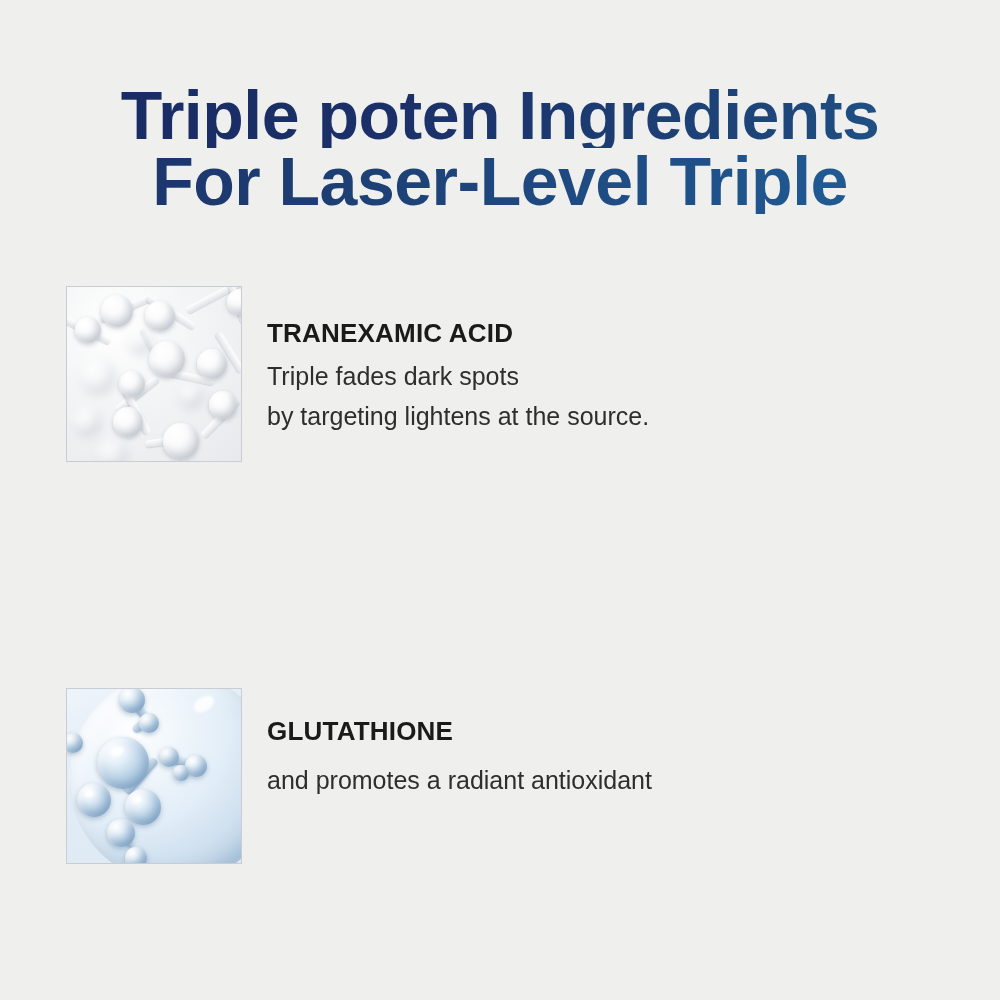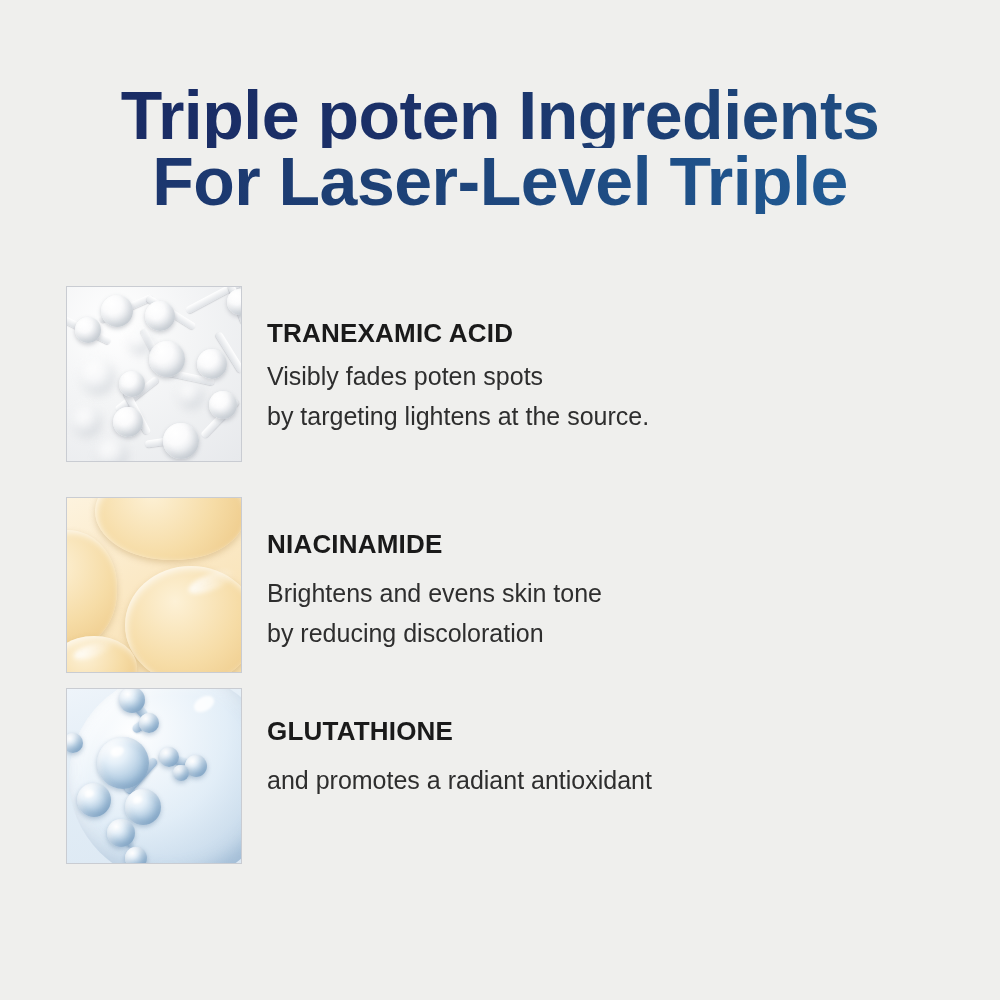--- a/index.html
+++ b/index.html
@@ -232,43 +232,25 @@
 
         <div class="atom blur" style="left:14px;  top:72px;  width:34px; height:34px;"></div>
         <div class="atom blur" style="left:6px;   top:120px; width:28px; height:28px;"></div>
         <div class="atom blur" style="left:62px;  top:44px;  width:22px; height:22px;"></div>
         <div class="atom blur" style="left:112px; top:96px;  width:24px; height:24px;"></div>
         <div class="atom blur" style="left:30px;  top:152px; width:30px; height:30px;"></div>
       </div>
     </div>
     <div class="text-col">
       <p class="ing-name">TRANEXAMIC ACID</p>
-      <p class="ing-desc">Visibly fades poten spots</p>
+      <p class="ing-desc">Triple fades dark spots</p>
       <p class="ing-desc">by targeting lightens at the source.</p>
     </div>
   </div>
 
-  <div class="row row-2">
-    <div class="thumb">
-      <div class="serum">
-        <div class="drop" style="left:28px;  top:-34px; width:150px; height:96px; border-radius:50% 50% 48% 52%;"></div>
-        <div class="drop" style="left:-54px; top:32px;  width:104px; height:120px; border-radius:52% 48% 50% 50%;"></div>
-        <div class="drop" style="left:58px;  top:68px;  width:132px; height:118px;"></div>
-        <div class="drop" style="left:-16px; top:138px; width:86px;  height:62px;"></div>
-        <div class="sheen" style="left:120px; top:76px;  width:48px; height:16px; transform:rotate(-22deg);"></div>
-        <div class="sheen" style="left:6px;   top:146px; width:40px; height:13px; transform:rotate(-18deg);"></div>
-
-      </div>
-    </div>
-    <div class="text-col">
-      <p class="ing-name">NIACINAMIDE</p>
-      <p class="ing-desc">Brightens and evens skin tone</p>
-      <p class="ing-desc">by reducing discoloration</p>
-    </div>
-  </div>
 
   <div class="row row-3">
     <div class="thumb">
       <div class="aqua">
         <div class="bigdrop"></div>
 
         <div class="bond" style="left:54px;  top:12px;  width:30px; transform:rotate(48deg);"></div>
         <div class="bond" style="left:64px;  top:30px;  width:26px; transform:rotate(-34deg);"></div>
         <div class="bond" style="left:34px;  top:84px;  width:40px; transform:rotate(52deg);"></div>
         <div class="bond" style="left:52px;  top:82px;  width:44px; transform:rotate(-48deg);"></div>

